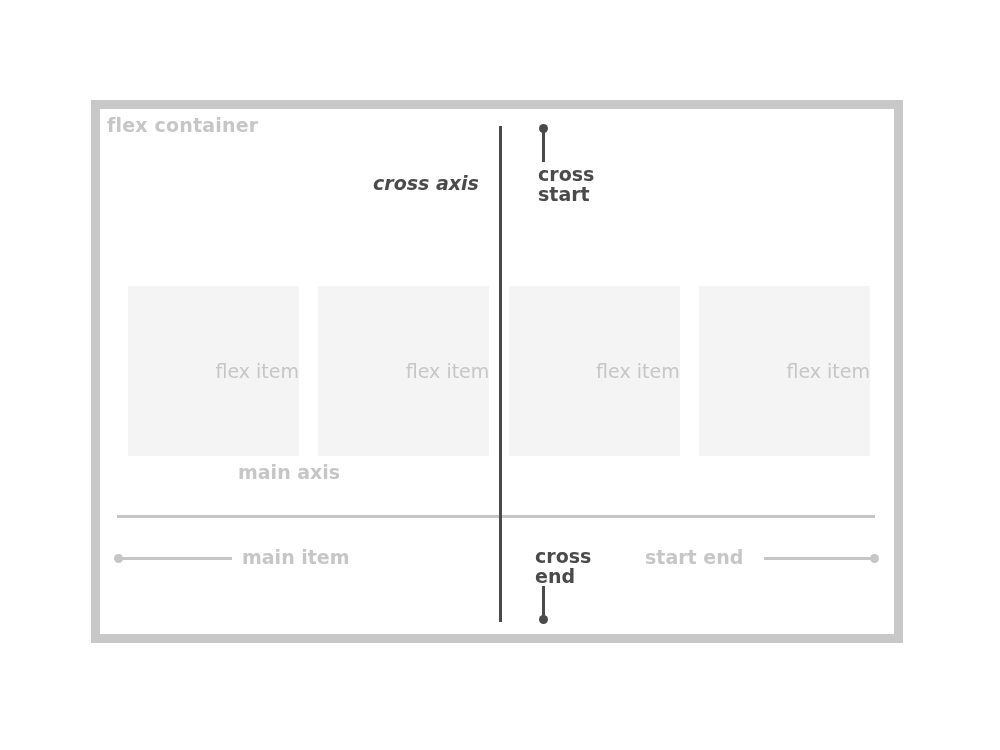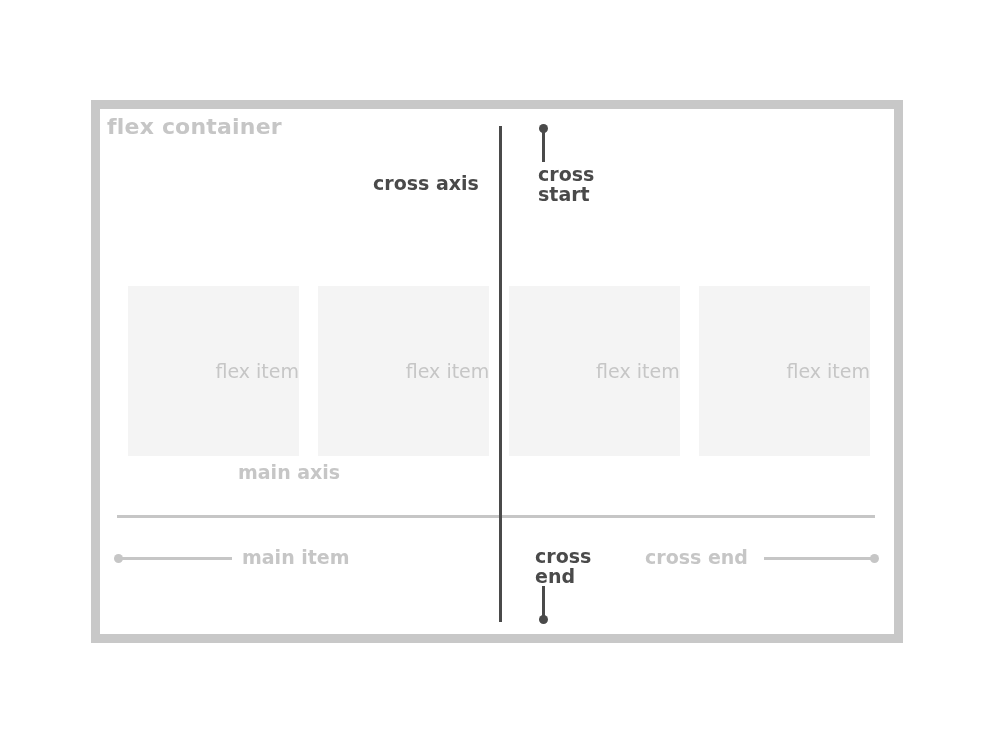--- a/index.html
+++ b/index.html
@@ -25,21 +25,21 @@
     height: 543px;
     border: 9px solid #c8c8c8;
     box-sizing: border-box;
     background: #ffffff;
   }
 
   .label-container {
     position: absolute;
     left: 107px;
     top: 114px;
-    font-size: 22px;
+    font-size: 19px;
     font-weight: bold;
     color: #c6c6c6;
     letter-spacing: 0.2px;
     white-space: nowrap;
   }
 
   
   #items-row {
     position: absolute;
     left: 128px;
@@ -74,20 +74,21 @@
     background: #4a4a4a;
   }
   .label-cross-axis {
     position: absolute;
     left: 373px;
     top: 172px;
     font-size: 19px;
     font-weight: bold;
     color: #4a4a4a;
     white-space: nowrap;
+    font-style: italic;
   }
 
   
   #cross-start-marker {
     position: absolute;
     left: 539px;
     top: 124px;
     width: 9px;
     height: 38px;
   }
@@ -270,21 +271,21 @@
 
   <div id="main-axis-line"></div>
   <div class="label-main-axis">main axis</div>
 
   <div id="main-start-marker">
     <div class="dot"></div>
     <div class="stem"></div>
   </div>
   <div class="label-main-start">main item</div>
 
-  <div class="label-main-end">cross end</div>
+  <div class="label-main-end">start end</div>
   <div id="main-end-marker">
     <div class="stem"></div>
     <div class="dot"></div>
   </div>
 
   <div id="cross-axis-line"></div>
   <div class="label-cross-axis">cross axis</div>
 
   <div id="cross-start-marker">
     <div class="dot"></div>

